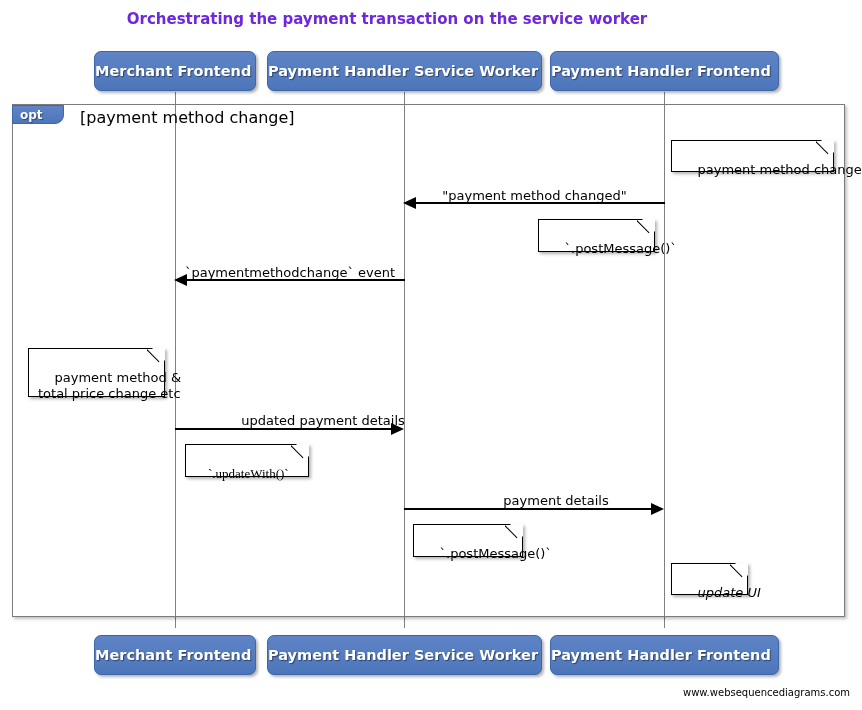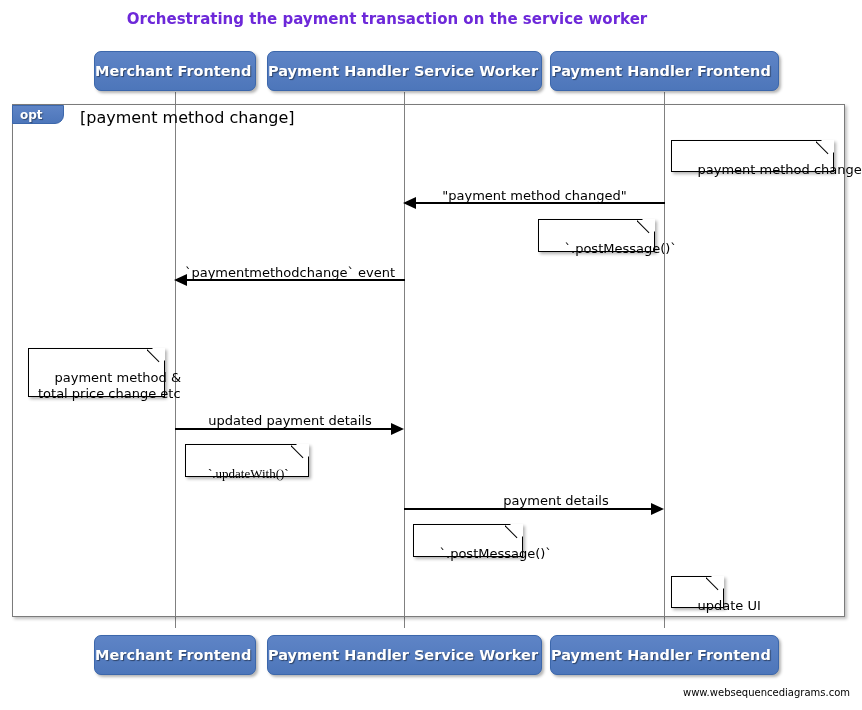--- a/index.html
+++ b/index.html
@@ -220,41 +220,41 @@
   <div class="arrow-head left" style="left:174px; top:274px;"></div>
 
 
   <div class="note" style="left:28px; top:348px; width:137px; height:49px;">
     <span>payment method &amp;
 total price change etc</span>
     <span class="fold"></span>
     <span class="fold-edge"></span>
   </div>
 
-  <div class="msg-label" style="left:175px; top:413px; width:230px;">updated payment details</div>
+  <div class="msg-label" style="left:175px; top:413px; width:230px;padding-left:33px;">updated payment details</div>
   <div class="msg-line" style="left:175px; top:428px; width:217px;"></div>
   <div class="arrow-head right" style="left:391px; top:423px;"></div>
 
   <div class="note" style="left:185px; top:444px; width:124px; height:33px;font-family:Liberation Serif, serif;">
     <span>`.updateWith()`</span>
     <span class="fold"></span>
     <span class="fold-edge"></span>
   </div>
 
   <div class="msg-label" style="left:404px; top:493px; width:304px;">payment details</div>
   <div class="msg-line" style="left:404px; top:508px; width:248px;"></div>
   <div class="arrow-head right" style="left:651px; top:503px;"></div>
 
   <div class="note" style="left:413px; top:524px; width:110px; height:33px;">
     <span>`.postMessage()`</span>
     <span class="fold"></span>
     <span class="fold-edge"></span>
   </div>
 
-  <div class="note" style="left:671px; top:576px; width:53px; height:32px;">
+  <div class="note" style="left:671px; top:563px; width:77px; height:32px;font-style:italic;">
     <span>update UI</span>
     <span class="fold"></span>
     <span class="fold-edge"></span>
   </div>
 
   <div class="actor-box" style="left:94px; top:635px; width:162px; height:40px;">
     <span>Merchant Frontend</span>
   </div>
   <div class="actor-box" style="left:267px; top:635px; width:275px; height:40px;">
     <span>Payment Handler Service Worker</span>

